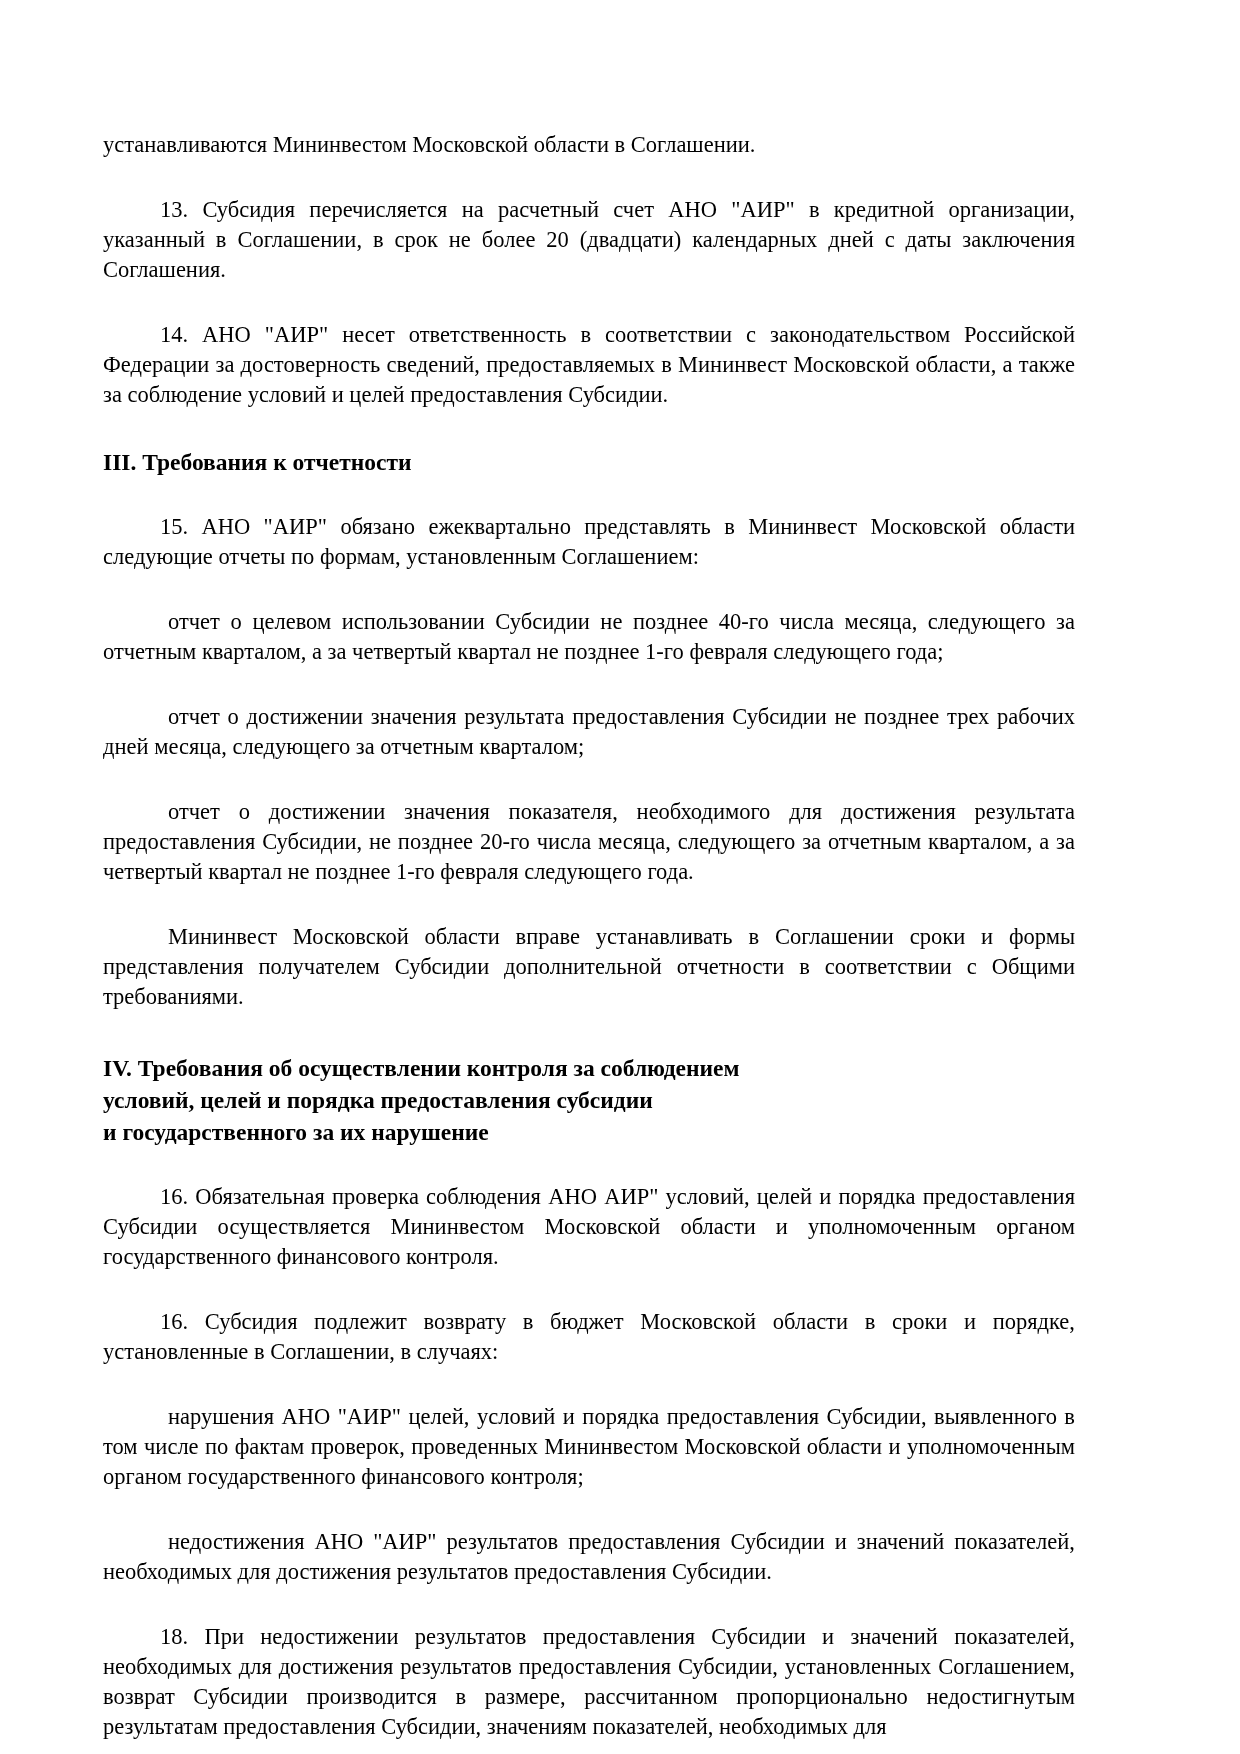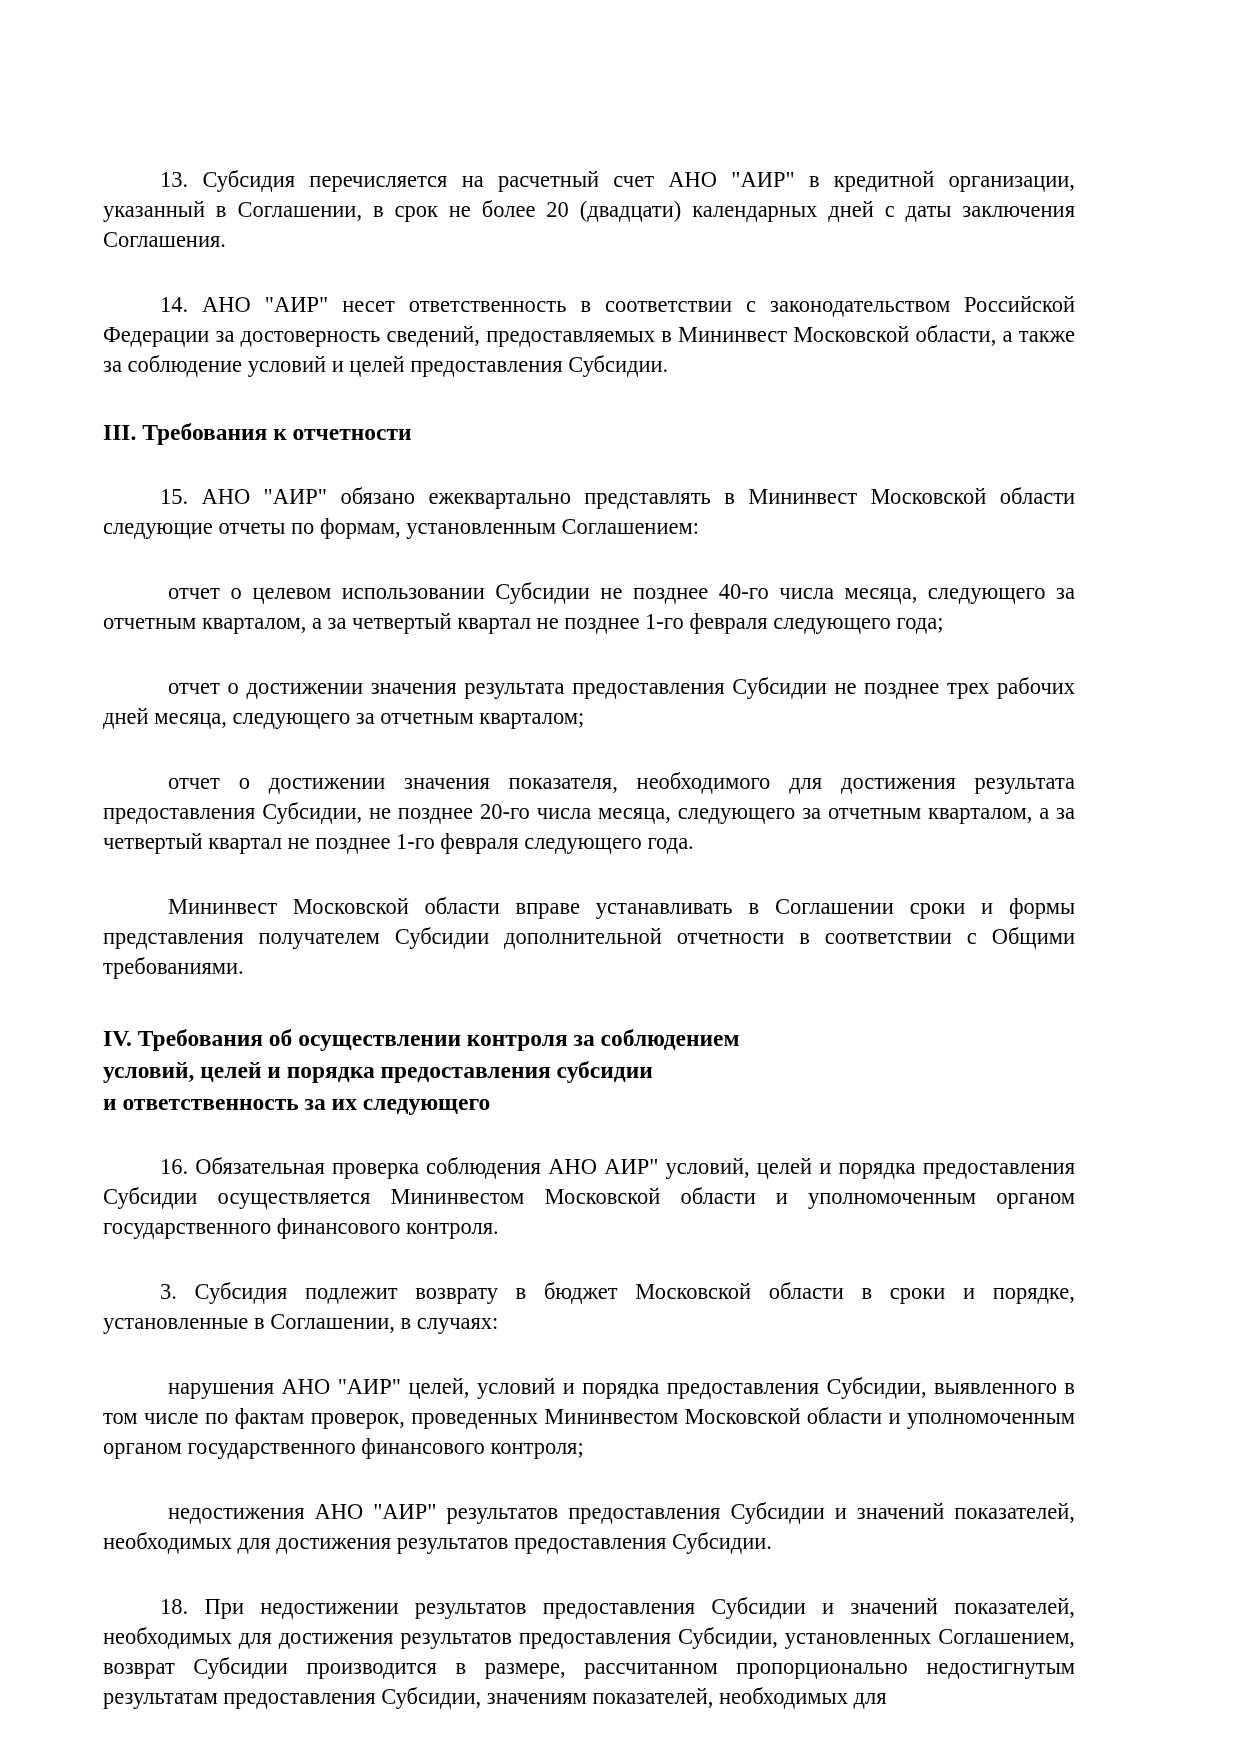--- a/index.html
+++ b/index.html
@@ -54,46 +54,47 @@
   .heading-line { display: block; }
 
   .after-heading { margin-top: 34px; }
 </style>
 </head>
 <body>
 
 <div class="page">
   <div class="content">
 
+    <p class="para gap-0">устанавливаются Мининвестом Московской области в Соглашении.</p>
 
     <p class="para indent-num gap-1">13. Субсидия перечисляется на расчетный счет АНО "АИР" в кредитной организации, указанный в Соглашении, в срок не более 20 (двадцати) календарных дней с даты заключения Соглашения.</p>
 
     <p class="para indent-num gap-1">14. АНО "АИР" несет ответственность в соответствии с законодательством Российской Федерации за достоверность сведений, предоставляемых в Мининвест Московской области, а также за соблюдение условий и целей предоставления Субсидии.</p>
 
     <h2 class="heading heading-iii">III. Требования к отчетности</h2>
 
     <p class="para indent-num after-heading">15. АНО "АИР" обязано ежеквартально представлять в Мининвест Московской области следующие отчеты по формам, установленным Соглашением:</p>
 
     <p class="para indent-sub gap-1">отчет о целевом использовании Субсидии не позднее 40-го числа месяца, следующего за отчетным кварталом, а за четвертый квартал не позднее 1-го февраля следующего года;</p>
 
     <p class="para indent-sub gap-1">отчет о достижении значения результата предоставления Субсидии не позднее трех рабочих дней месяца, следующего за отчетным кварталом;</p>
 
     <p class="para indent-sub gap-1">отчет о достижении значения показателя, необходимого для достижения результата предоставления Субсидии, не позднее 20-го числа месяца, следующего за отчетным кварталом, а за четвертый квартал не позднее 1-го февраля следующего года.</p>
 
     <p class="para indent-sub gap-1">Мининвест Московской области вправе устанавливать в Соглашении сроки и формы представления получателем Субсидии дополнительной отчетности в соответствии с Общими требованиями.</p>
 
     <h2 class="heading heading-iv">
       <span class="heading-line">IV. Требования об осуществлении контроля за соблюдением</span>
       <span class="heading-line">условий, целей и порядка предоставления субсидии</span>
-      <span class="heading-line">и ответственность за их следующего</span>
+      <span class="heading-line">и государственного за их нарушение</span>
     </h2>
 
     <p class="para indent-num after-heading">16. Обязательная проверка соблюдения АНО АИР" условий, целей и порядка предоставления Субсидии осуществляется Мининвестом Московской области и уполномоченным органом государственного финансового контроля.</p>
 
-    <p class="para indent-num gap-1">3. Субсидия подлежит возврату в бюджет Московской области в сроки и порядке, установленные в Соглашении, в случаях:</p>
+    <p class="para indent-num gap-1">16. Субсидия подлежит возврату в бюджет Московской области в сроки и порядке, установленные в Соглашении, в случаях:</p>
 
     <p class="para indent-sub gap-1">нарушения АНО "АИР" целей, условий и порядка предоставления Субсидии, выявленного в том числе по фактам проверок, проведенных Мининвестом Московской области и уполномоченным органом государственного финансового контроля;</p>
 
     <p class="para indent-sub gap-1">недостижения АНО "АИР" результатов предоставления Субсидии и значений показателей, необходимых для достижения результатов предоставления Субсидии.</p>
 
     <p class="para indent-num gap-1">18. При недостижении результатов предоставления Субсидии и значений показателей, необходимых для достижения результатов предоставления Субсидии, установленных Соглашением, возврат Субсидии производится в размере, рассчитанном пропорционально недостигнутым результатам предоставления Субсидии, значениям показателей, необходимых для</p>
 
   </div>
 </div>
 

